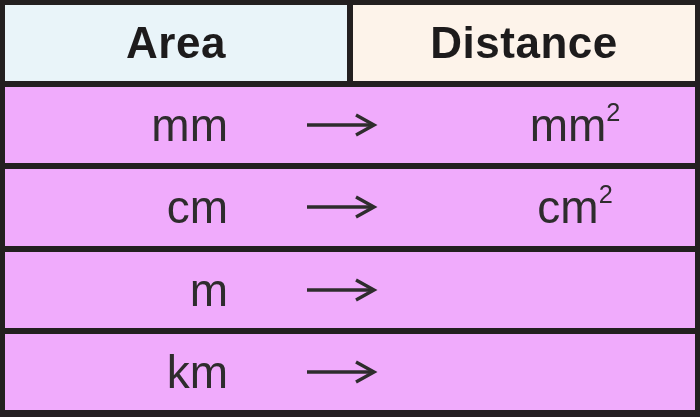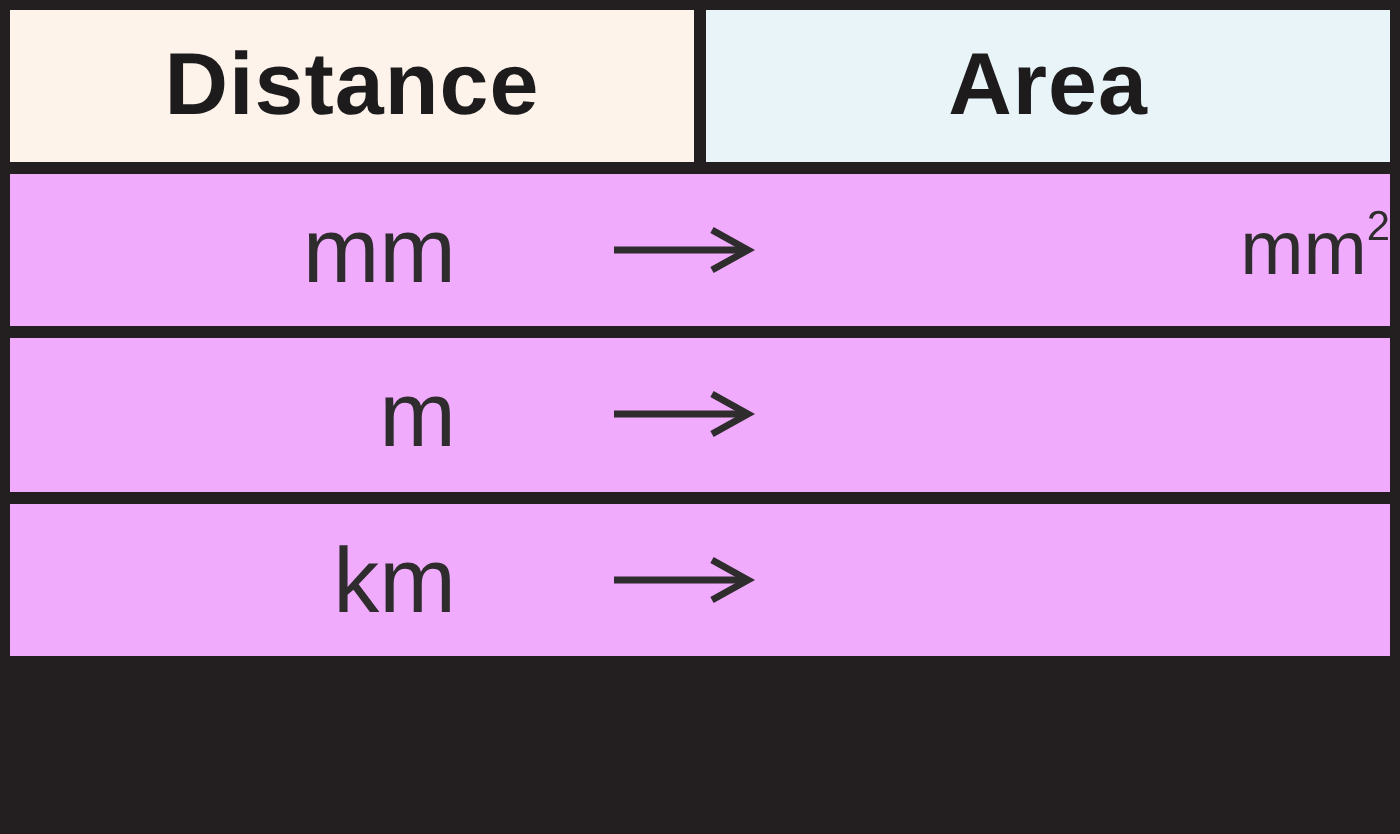--- a/index.html
+++ b/index.html
@@ -46,22 +46,22 @@
     text-align: right;
     font-size: 46px;
     color: #2e2c2d;
   }
   .cell-arrow {
     display: flex;
     align-items: center;
     justify-content: center;
   }
   .cell-area {
-    text-align: right;
-    font-size: 38px;
+    text-align: center;
+    font-size: 46px;
     color: #2e2c2d;
   }
   .cell-area sup {
     font-size: 55%;
     position: relative;
     top: -0.15em;
     vertical-align: super;
     line-height: 0;
   }
   .arrow-svg line,
@@ -70,41 +70,53 @@
     stroke-width: 3.4;
     fill: none;
   }
 </style>
 </head>
 <body>
 
 <div class="conversion-table">
 
   <div class="header-row">
+    <div class="header-cell area">
+      <span>Area</span>
+    </div>
     <div class="header-cell distance">
       <span>Distance</span>
-    </div>
-    <div class="header-cell area">
-      <span>Area</span>
     </div>
   </div>
 
   <div class="data-row">
     <div class="cell-unit">mm</div>
     <div class="cell-arrow">
       <svg class="arrow-svg" width="74" height="26" viewBox="0 0 74 26" aria-hidden="true">
         <line x1="2" y1="13" x2="66" y2="13"></line>
         <path d="M51 3 L69 13 L51 23"></path>
       </svg>
     </div>
     <div class="cell-area">
       <span>mm</span><sup>2</sup>
     </div>
   </div>
 
+  <div class="data-row">
+    <div class="cell-unit">cm</div>
+    <div class="cell-arrow">
+      <svg class="arrow-svg" width="74" height="26" viewBox="0 0 74 26" aria-hidden="true">
+        <line x1="2" y1="13" x2="66" y2="13"></line>
+        <path d="M51 3 L69 13 L51 23"></path>
+      </svg>
+    </div>
+    <div class="cell-area">
+      <span>cm</span><sup>2</sup>
+    </div>
+  </div>
 
   <div class="data-row">
     <div class="cell-unit">m</div>
     <div class="cell-arrow">
       <svg class="arrow-svg" width="74" height="26" viewBox="0 0 74 26" aria-hidden="true">
         <line x1="2" y1="13" x2="66" y2="13"></line>
         <path d="M51 3 L69 13 L51 23"></path>
       </svg>
     </div>
   </div>

